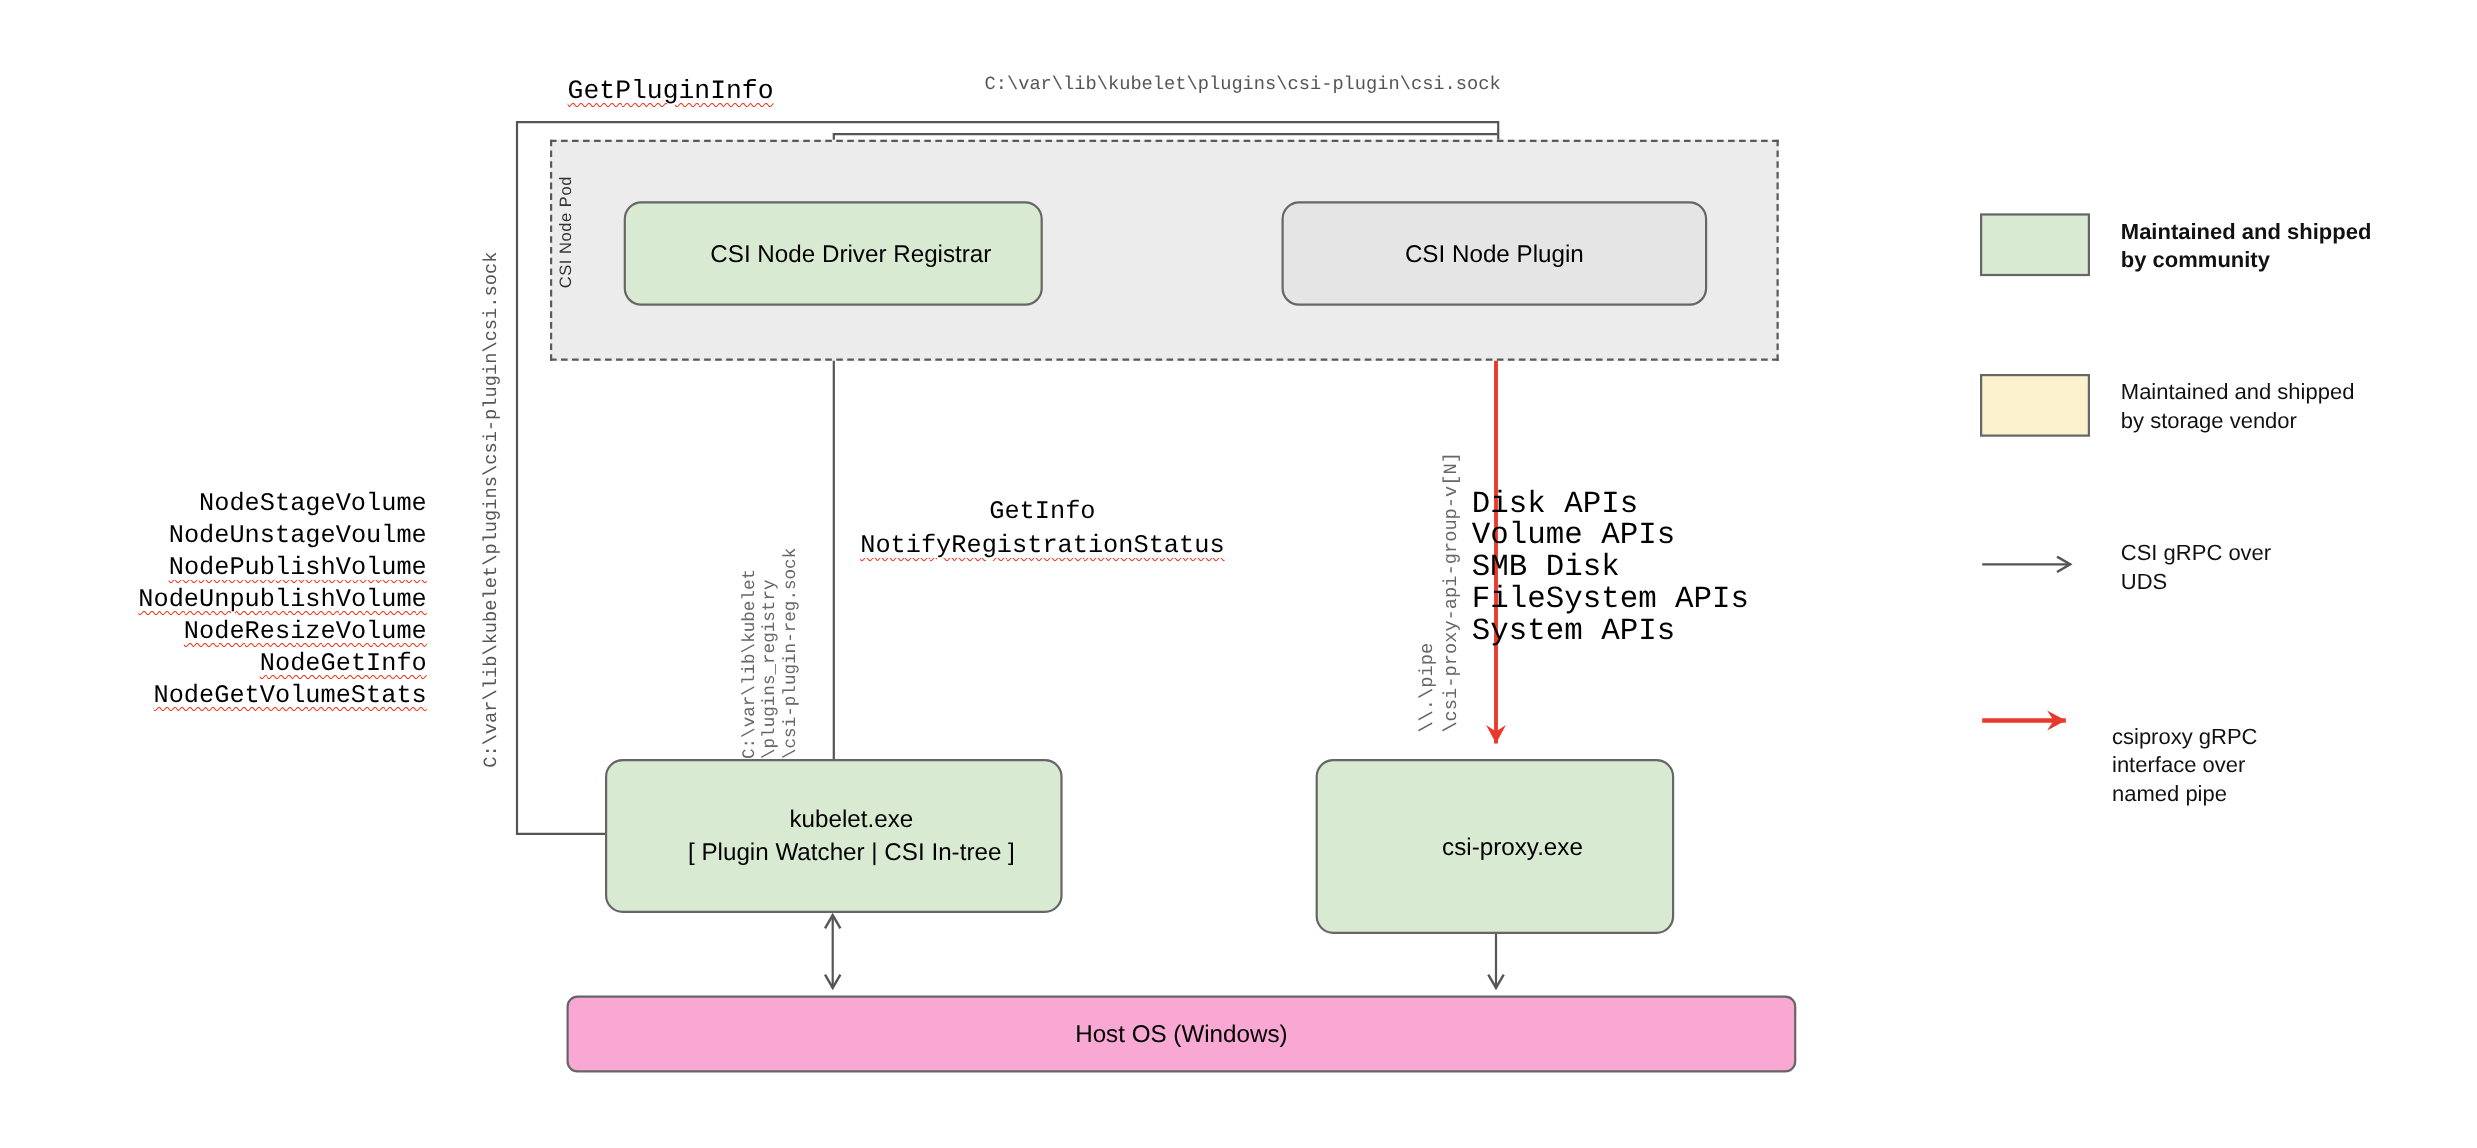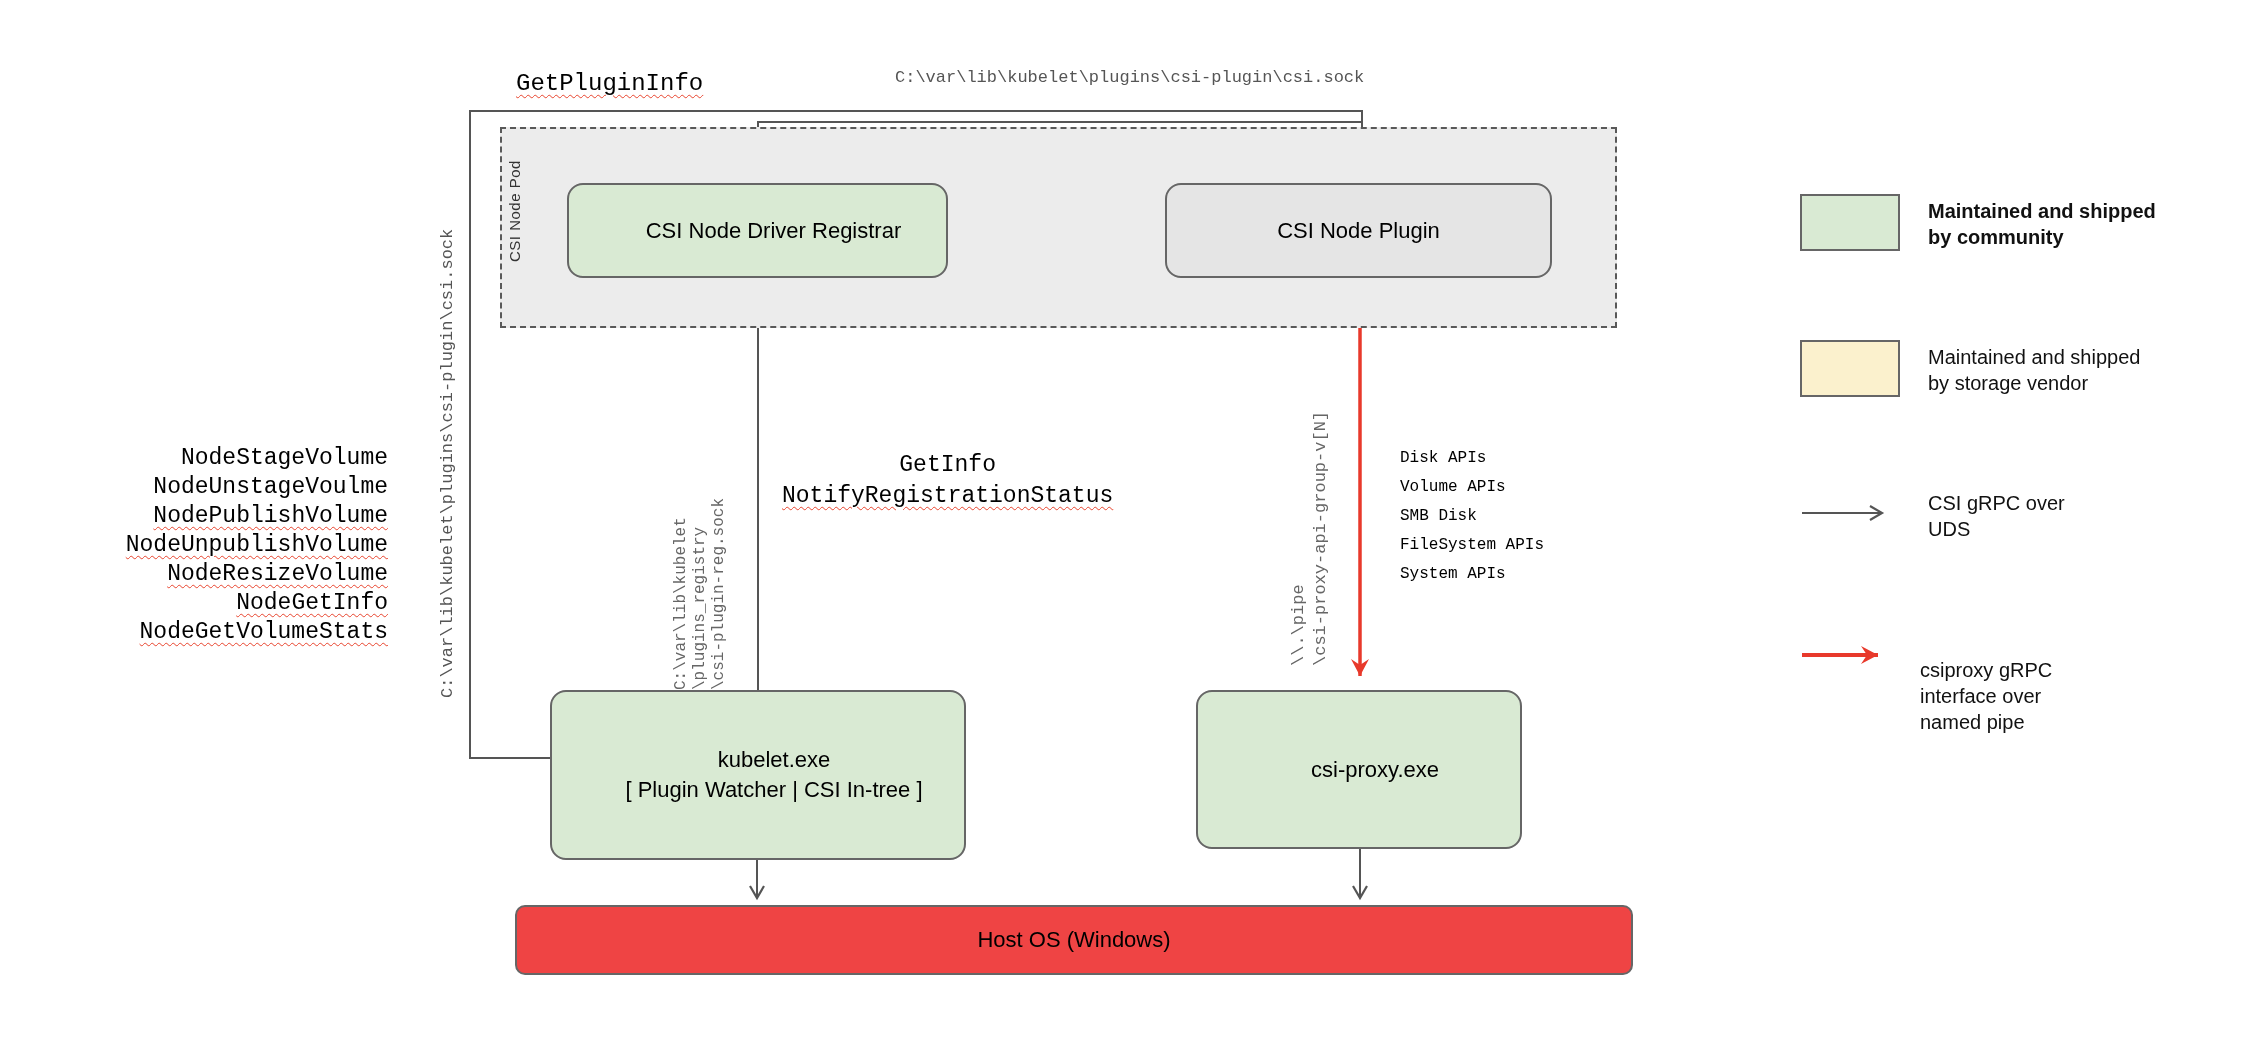--- a/index.html
+++ b/index.html
@@ -5,32 +5,32 @@
   html,body{margin:0;padding:0;background:#ffffff;}
   .canvas{position:relative;width:2252px;height:1044px;background:#fff;overflow:hidden;
           font-family:"Liberation Sans",sans-serif;color:#000;}
   .mono{font-family:"Liberation Mono","DejaVu Sans Mono",monospace;}
   
   .node{position:absolute;border:2px solid #666;border-radius:16px;display:flex;flex-direction:column;
         align-items:center;justify-content:center;text-align:center;font-size:22px;line-height:30px;
         box-sizing:border-box;}
   .node-green{background:#d9ead3;padding-left:32px;}
   .node-yellow{background:#e5e5e5;}
-  .node-blue{background:#ef4444;border-radius:10px;}
+  .node-blue{background:#f9a8d4;border-radius:10px;}
   .pod{position:absolute;left:500px;top:127px;width:1117px;height:201px;background:#ececec;
        border:2px dashed #595959;box-sizing:border-box;}
   
   .vtext{position:absolute;transform-origin:0 0;transform:rotate(-90deg);white-space:nowrap;}
   .label{position:absolute;white-space:nowrap;}
   .gray{color:#555;}
   .midgray{color:#666;}
   .wavy{text-decoration-line:underline;text-decoration-style:wavy;text-decoration-color:#e8442e;
         text-decoration-thickness:1px;text-underline-offset:4px;}
   .methods{position:absolute;right:1864px;top:444px;text-align:right;font-size:23px;line-height:29px;}
-  .apis{position:absolute;left:1400px;top:444px;font-size:16px;line-height:29px;}
+  .apis{position:absolute;left:1338px;top:444px;font-size:28px;line-height:29px;}
   .rpc{position:absolute;left:782px;top:450px;font-size:23px;line-height:31px;text-align:center;}
   .legend-text{position:absolute;font-size:20px;line-height:26px;color:#111;}
   .swatch{position:absolute;width:100px;height:57px;border:2px solid #666;box-sizing:border-box;}
   svg.wires{position:absolute;left:0;top:0;pointer-events:none;}
 </style>
 </head>
 <body>
 
 <div class="canvas">
 
@@ -101,21 +101,21 @@
   </div>
 
   <div class="apis mono">
     <div>Disk APIs</div>
     <div>Volume APIs</div>
     <div>SMB Disk</div>
     <div>FileSystem APIs</div>
     <div>System APIs</div>
   </div>
 
-  <div class="node node-green" style="left:550px;top:690px;width:416px;height:170px;">
+  <div class="node node-green" style="left:550px;top:690px;width:416px;height:140px;">
     <span>kubelet.exe</span>
     <span>[ Plugin Watcher | CSI In-tree ]</span>
   </div>
   <div class="node node-green" style="left:1196px;top:690px;width:326px;height:159px;">
     <span>csi-proxy.exe</span>
   </div>
   <div class="node node-blue" style="left:515px;top:905px;width:1118px;height:70px;">
     <span>Host OS (Windows)</span>
   </div>
 

